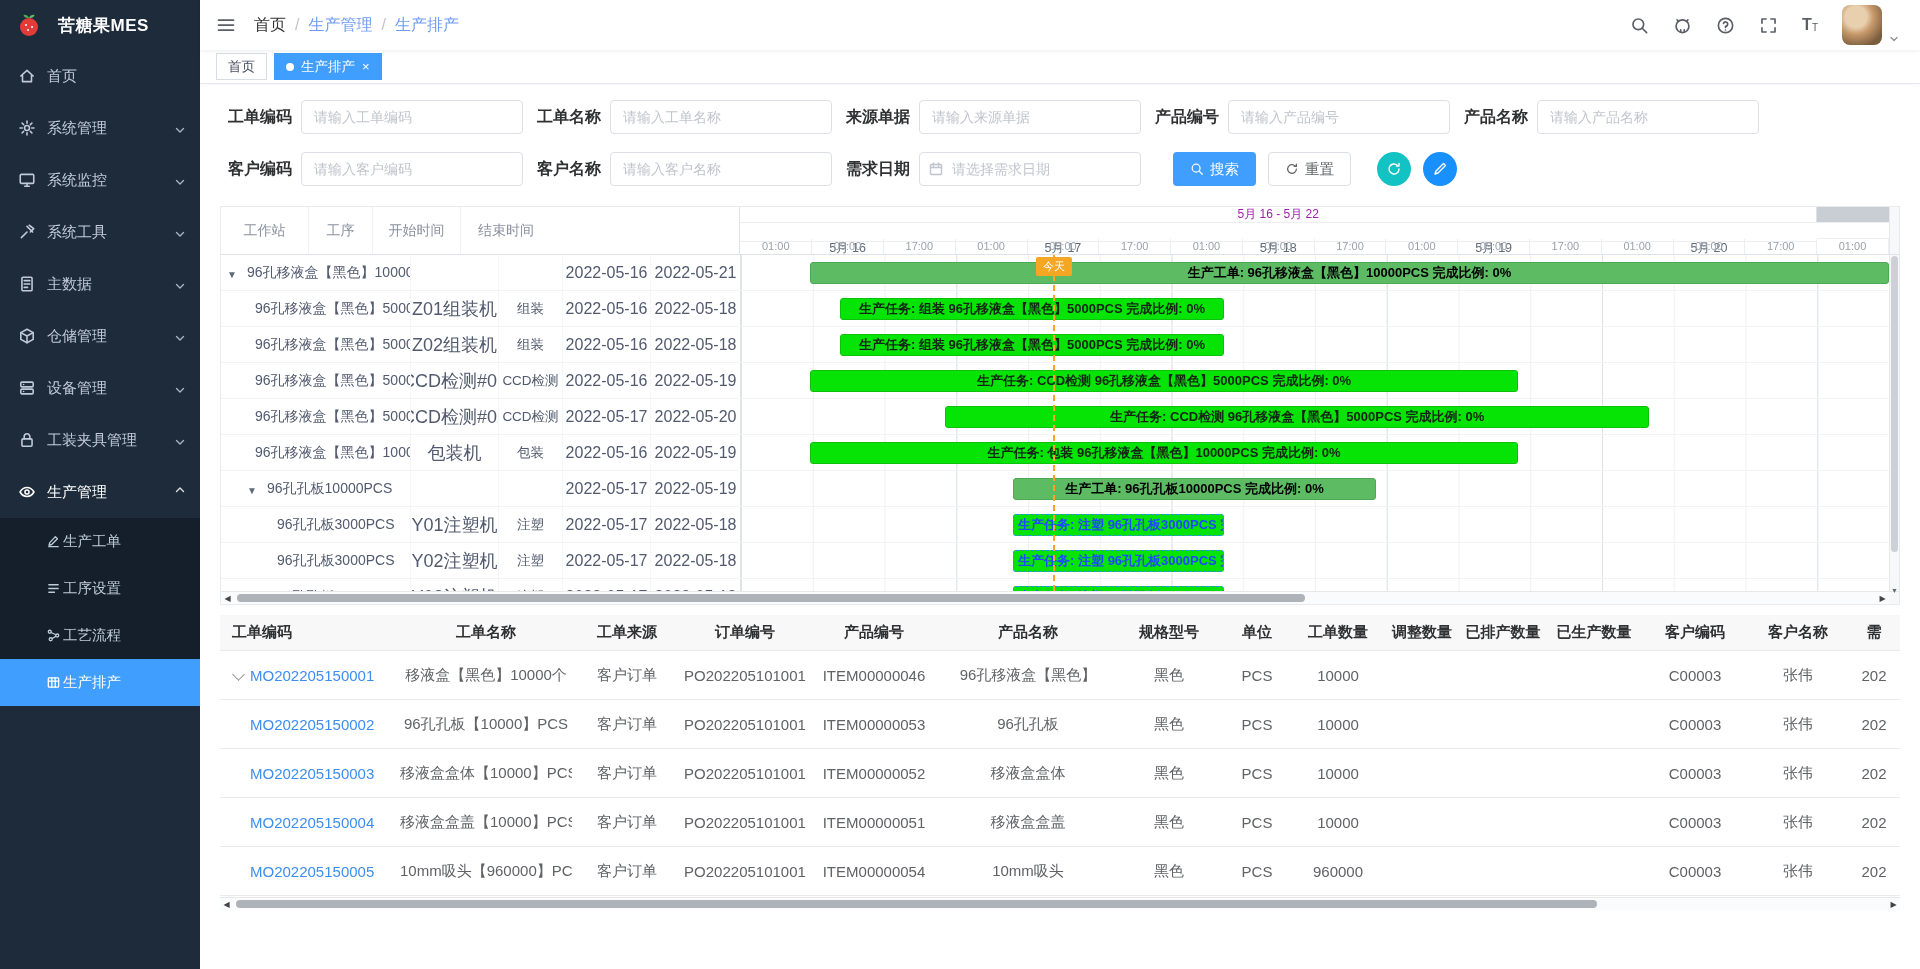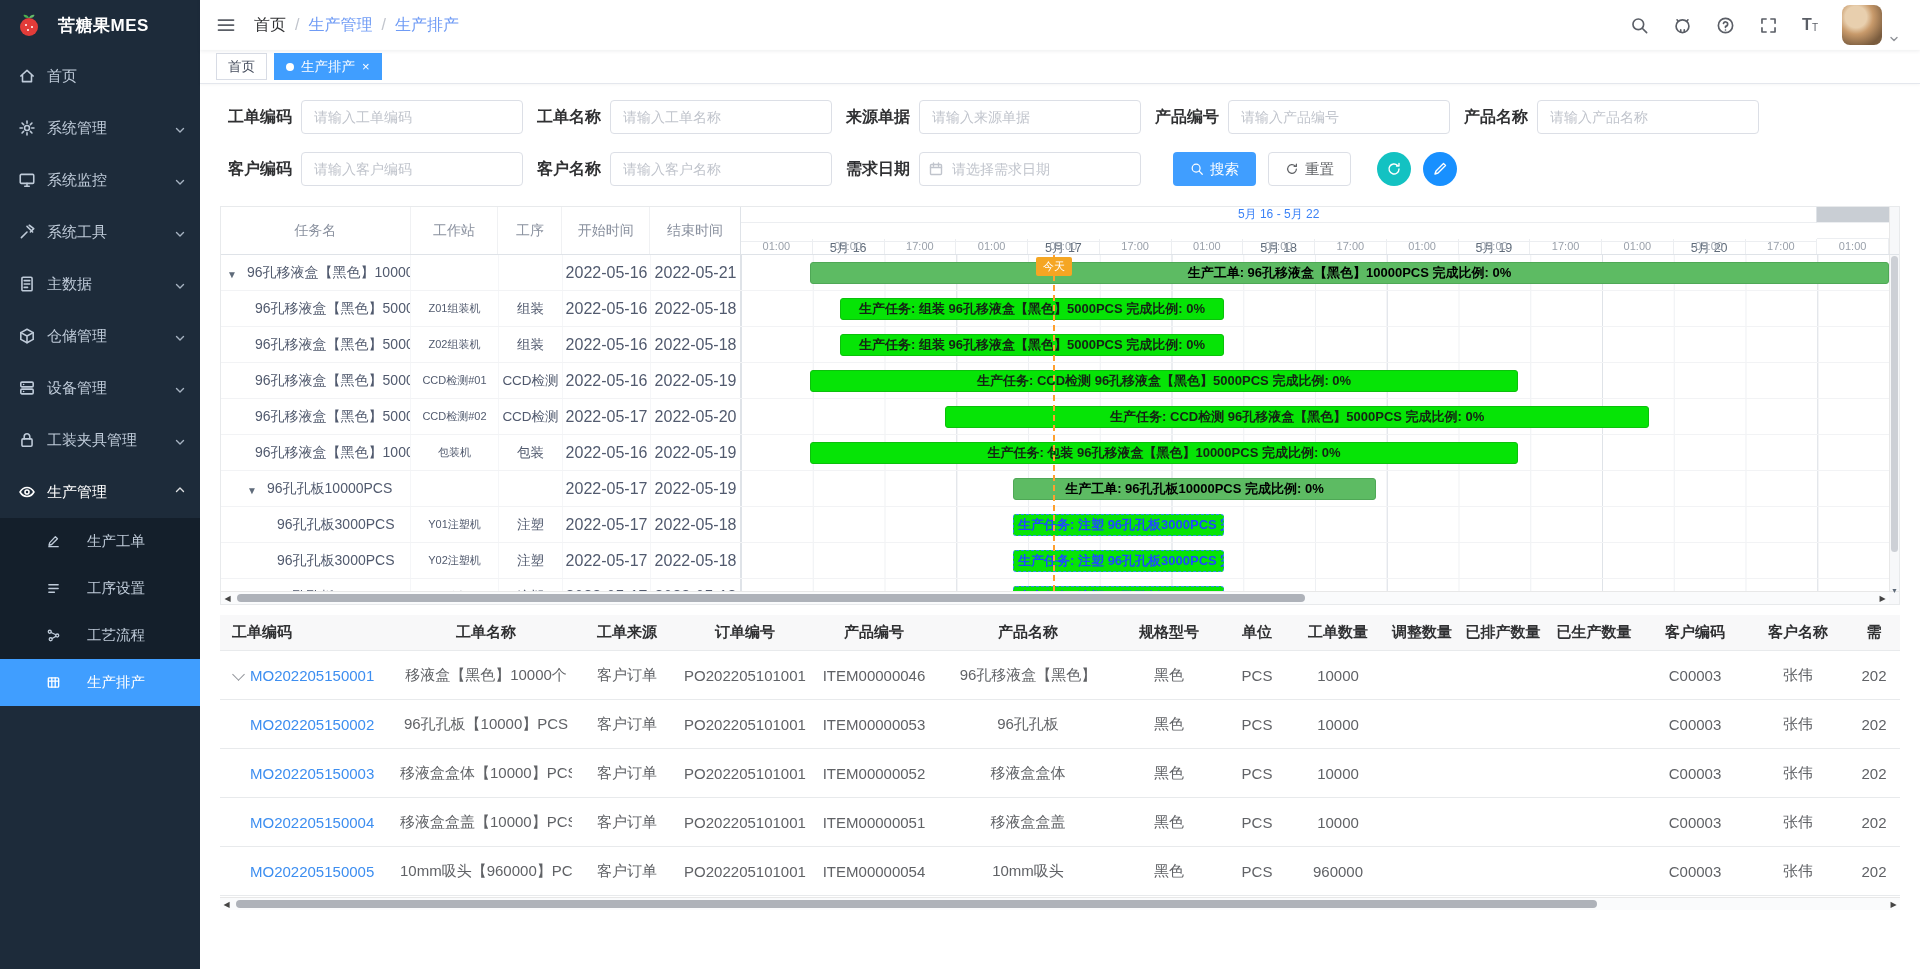--- a/index.html
+++ b/index.html
@@ -10,21 +10,21 @@
   
   .sidebar { width:200px; flex-shrink:0; background:#1d2b3a; color:#bfcbd9; height:969px; }
   .logo { height:50px; display:flex; align-items:center; gap:16px; padding-left:16px; cursor:pointer; }
   .logo-text { color:#fff; font-size:17px; font-weight:700; letter-spacing:.5px; }
   .menu-item { height:52px; display:flex; align-items:center; padding:0 14px 0 18px; font-size:15px; cursor:pointer; }
   .menu-item .mi-icon { width:18px; height:18px; margin-right:11px; display:inline-flex; }
   .menu-item .chev { margin-left:auto; width:12px; height:12px; opacity:.85; transition:transform .2s; }
   .menu-item.open { color:#fff; }
   .menu-item.open .chev { transform:rotate(180deg); }
   .submenu { background:#141f2b; }
-  .sub-item { height:47px; display:flex; align-items:center; gap:26px; padding-left:46px; font-size:14.5px; cursor:pointer; color:#bfcbd9; }
+  .sub-item { height:47px; display:flex; align-items:center; gap:2px; padding-left:46px; font-size:14.5px; cursor:pointer; color:#bfcbd9; }
   .sub-item .mi-icon { width:15px; height:15px; display:inline-flex; }
   .sub-item.active { background:#409eff; color:#fff; }
   svg.ic { stroke:currentColor; fill:none; stroke-width:1.4; stroke-linecap:round; stroke-linejoin:round; width:100%; height:100%; }
 
   
   .main { flex:1; display:flex; flex-direction:column; background:#fff; min-width:0; }
 
   .navbar { height:50px; display:flex; align-items:center; padding:0 20px 0 16px; box-shadow:0 1px 4px rgba(0,21,41,.08); position:relative; z-index:3; }
   .hamburger { width:20px; height:20px; color:#5a5e66; cursor:pointer; }
   .breadcrumb { margin-left:18px; display:flex; align-items:center; font-size:16px; }
@@ -71,33 +71,33 @@
 
   
   .gantt { margin:0 20px; border:1px solid #e8eaec; width:1680px; }
   .g-header { display:flex; height:48px; border-bottom:1px solid #dfe3e8; }
   .g-grid-header { width:520px; display:flex; border-right:1px solid #dfe3e8; }
   .gh-cell { display:flex; align-items:center; justify-content:center; font-size:14px; color:#8a919f; border-right:1px solid #f0f1f3; }
   .gh-name{width:190px;} .gh-station{width:88px;} .gh-process{width:64px;} .gh-start{width:88px;} .gh-end{width:90px;border-right:none;}
   .g-time-header { width:1150px; display:flex; flex-direction:column; }
   .week-row,.day-row { height:16px; display:flex; }
   .hour-row { height:16px; display:flex; }
-  .week-label { width:93.75%; text-align:center; font-size:12px; color:#3b82f6; border-right:1px solid #dfe3e8; border-bottom:1px solid #eceef1; line-height:15px; }
+  .week-label { width:93.75%; text-align:center; font-size:12px; color:#a21caf; border-right:1px solid #dfe3e8; border-bottom:1px solid #eceef1; line-height:15px; }
   .week-tail { width:6.25%; background:#c9ced4; border-bottom:1px solid #eceef1; }
   .day-cells { width:93.75%; display:flex;margin-top:18px; }
   .day-cell { flex:1; text-align:center; font-size:12.5px; color:#5f6b7a; border-right:1px solid #e3e6ea; border-bottom:1px solid #eceef1; line-height:15px; }
   .day-tail { width:6.25%; border-bottom:1px solid #eceef1; }
   .hour-cell { width:6.25%; text-align:center; font-size:11px; color:#9aa1ab; border-right:1px solid #eceef1; line-height:15px; }
   .g-vsb-gap { width:10px; background:#f7f8fa; border-left:1px solid #e8e8e8; }
   .g-body { display:flex; position:relative; }
   .g-rows { width:1670px; height:336px; overflow:hidden; }
   .g-row { display:flex; height:36px; border-bottom:1px solid #f2f3f5; }
   .gc { display:flex; align-items:center; white-space:nowrap; overflow:hidden; font-size:14px; color:#515a6e; border-right:1px solid #f5f6f8; }
   .gc.name { width:190px; justify-content:flex-start; }
-  .gc.station { width:88px; justify-content:center; font-size:11px; }
+  .gc.station { width:88px; justify-content:center; font-size:18px; }
   .gc.process { width:64px; justify-content:center; font-size:13.5px; }
   .gc.start,.gc.end { width:88px; justify-content:center; font-size:16px; }
   .gc.end { width:90px; border-right:1px solid #dfe3e8; }
   .tree-arrow { width:14px; margin-right:6px; flex-shrink:0; color:#5f6b7a; cursor:pointer; }
   .tree-arrow::before { content:"▼"; font-size:10px; }
   .gc.timeline { flex:1; position:relative; border-right:none; overflow:visible;
     background-image:linear-gradient(90deg,#dfe3e8 1px,transparent 1px),linear-gradient(90deg,#eef0f3 1px,transparent 1px);
     background-size:18.75% 100%, 6.25% 100%; }
   .bar { position:absolute; top:7px; height:22px; border-radius:3px; font-size:13px; font-weight:600; line-height:20px; text-align:center; overflow:hidden; white-space:nowrap; padding:0 4px; cursor:pointer; }
   .bar.parent { background:#5dbb63; border:1px solid #4fa856; color:#000000; }
@@ -433,21 +433,20 @@
                 <path d="M3 13l1-3 7.5-7.5 2 2L6 12z"></path>
               </svg>
             </span>
         </button>
       </div>
     </section>
 
     <section class="gantt">
       <div class="g-header">
         <div class="g-grid-header">
-          <div class="gh-cell gh-name">任务名</div>
           <div class="gh-cell gh-station">工作站</div>
           <div class="gh-cell gh-process">工序</div>
           <div class="gh-cell gh-start">开始时间</div>
           <div class="gh-cell gh-end">结束时间</div>
         </div>
         <div class="g-time-header">
           <div class="week-row">
             <div class="week-label">5月 16 - 5月 22</div>
             <div class="week-tail"></div>
           </div>

